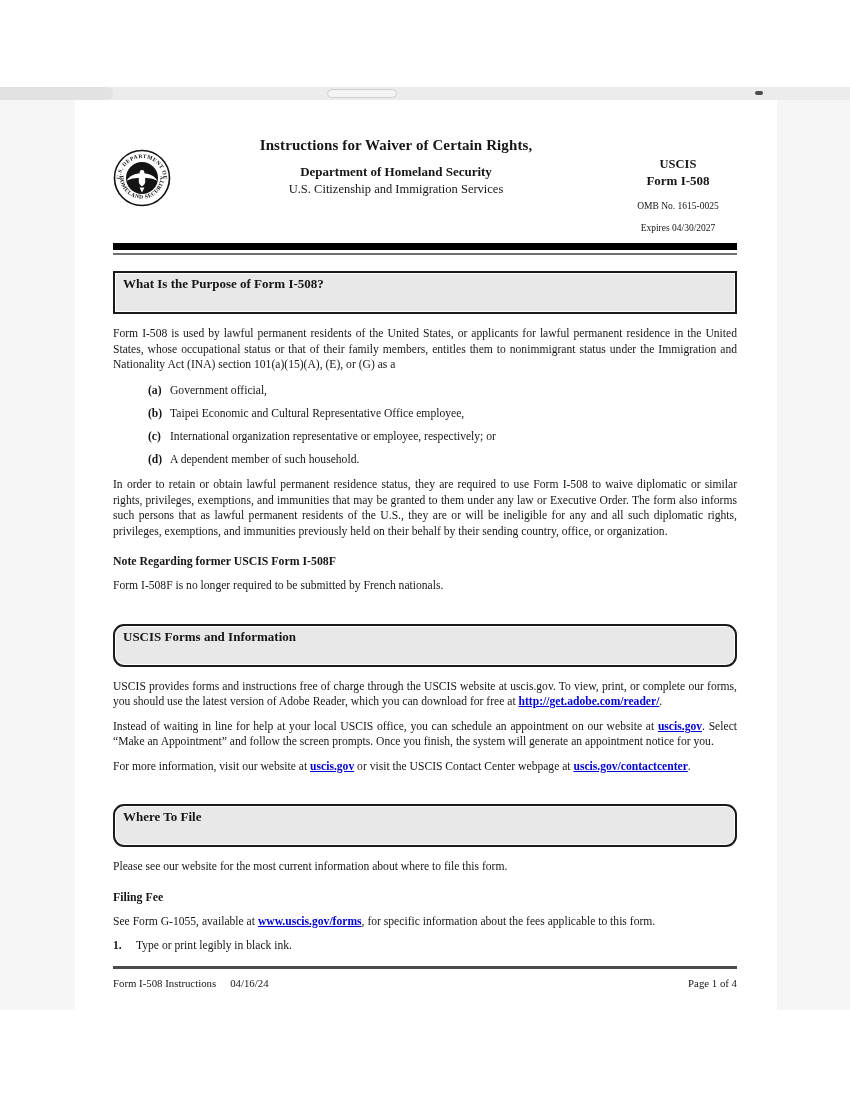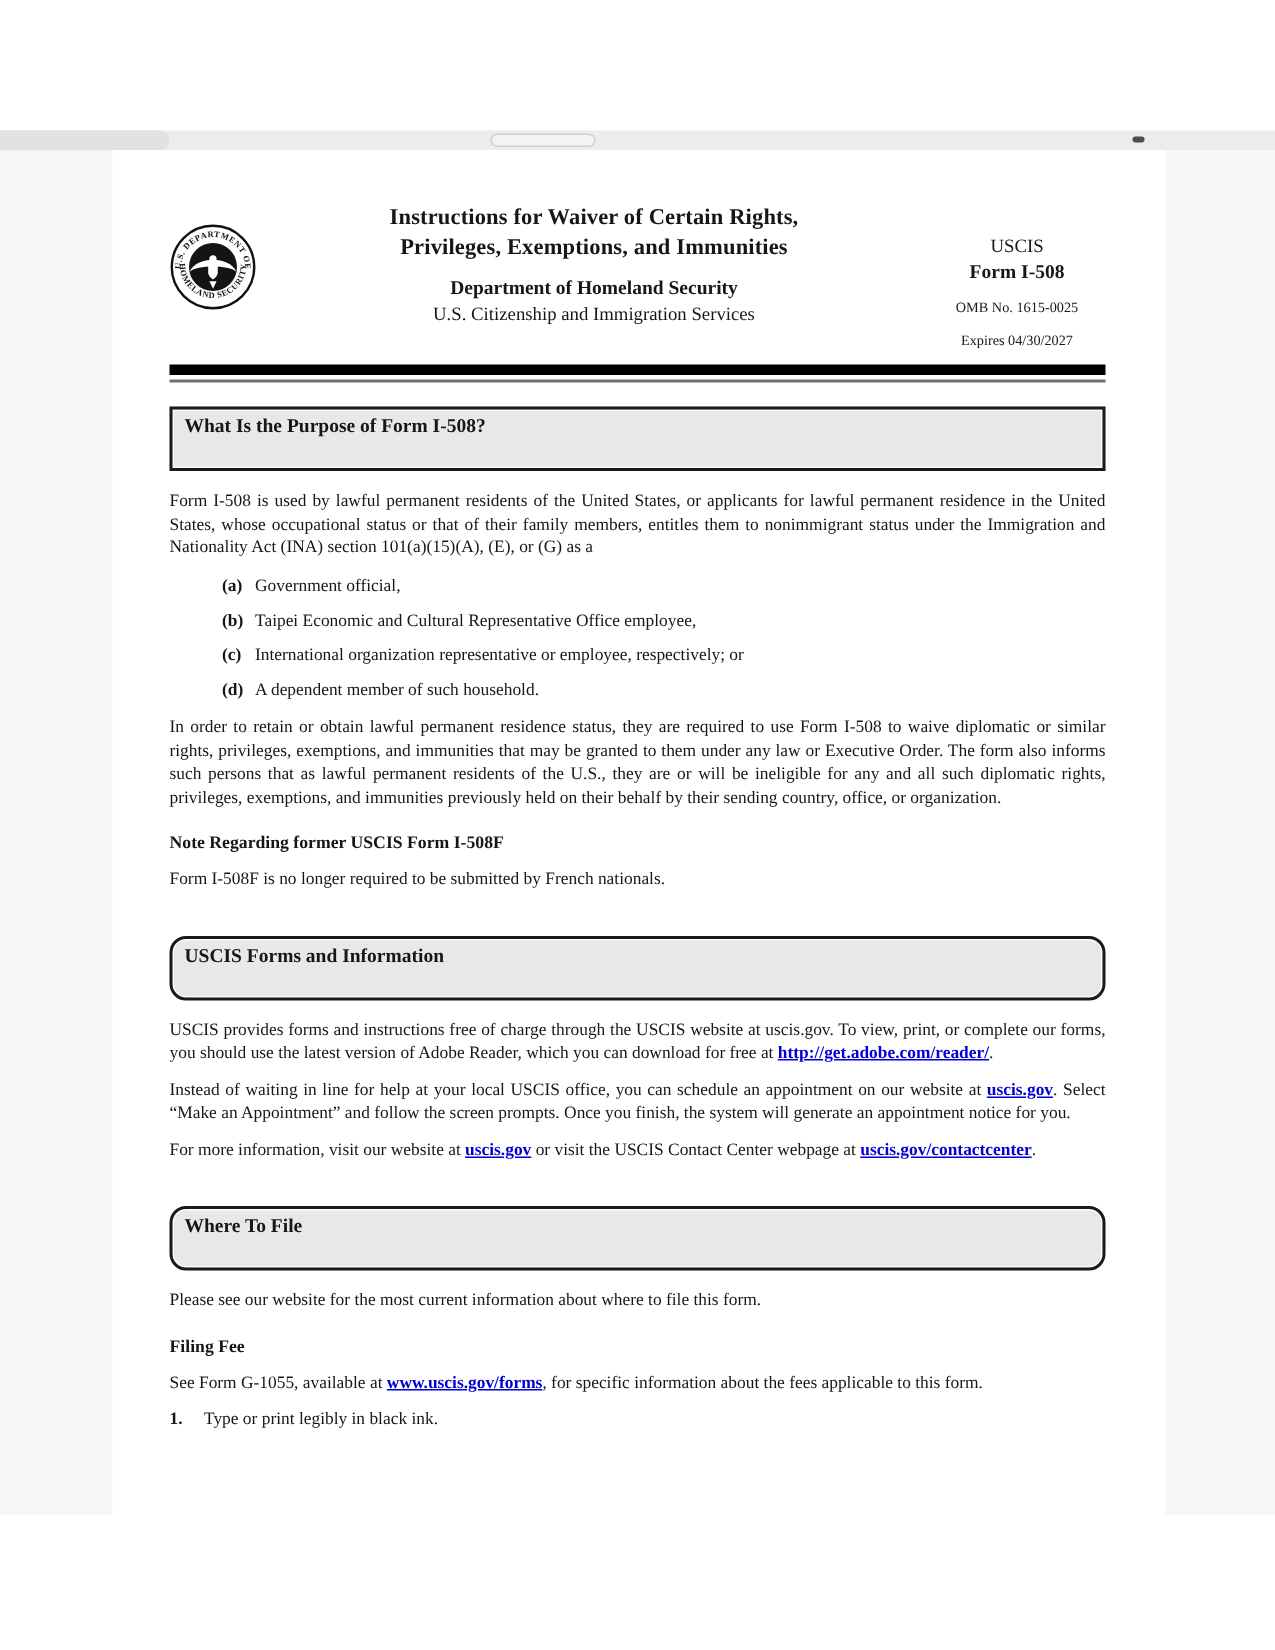--- a/index.html
+++ b/index.html
@@ -21,21 +21,21 @@
           padding:36px 40px 0 38px; }
 
   
   .hdr { display:flex; align-items:flex-start; }
   .hdr-seal { flex:0 0 60px; margin-top:13px; }
   .hdr-center { flex:1 1 auto; text-align:center; padding:0 6px; }
   .title { font-size:15px; font-weight:bold; line-height:1.32; letter-spacing:0.1px; }
   .agency-bold { font-size:13px; font-weight:bold; margin-top:8px; }
   .agency-sub { font-size:12.5px; margin-top:2px; }
   .hdr-right { flex:0 0 118px; text-align:center; margin-top:21px; }
-  .fr-agency { font-size:12.5px; font-weight:normal; }
+  .fr-agency { font-size:12.5px; font-weight:bold; }
   .fr-number { font-size:13px; font-weight:bold; margin-top:1px; }
   .fr-omb, .fr-exp { font-size:9.5px; margin-top:12px; }
 
   .rule-thick { height:7px; background:#000; margin-top:10px; }
   .rule-thin  { height:2px; background:#6e6e6e; margin-top:3px; }
 
   
   .secbox { margin-top:16px; margin-bottom:12px; border:2px solid #1a1a1a; background:#e8e8e8;
             box-shadow:inset 0 0 0 1px #fdfdfd; padding:3px 8px 20px 8px;
             font-size:13px; font-weight:bold; }
@@ -93,21 +93,20 @@
           <g>
             <path d="M13.5,32 C18,21.5 40,21.5 44.5,32 C39.5,27.5 18.5,27.5 13.5,32 Z" fill="#ffffff"></path>
             <circle cx="29" cy="23.5" r="2.4" fill="#ffffff"></circle>
             <path d="M25.8,27.5 h6.4 v5.2 c0,2.8 -3.2,4.6 -3.2,4.6 c0,0 -3.2,-1.8 -3.2,-4.6 Z" fill="#ffffff"></path>
             <path d="M26.6,38.5 L29,43.5 L31.4,38.5 Z" fill="#ffffff"></path>
           </g>
         </svg>
       </div>
       <div class="hdr-center">
         <div class="title">Instructions for Waiver of Certain Rights,</div>
-        <div class="title">Privileges, Exemptions, and Immunities</div>
         <div class="agency-bold">Department of Homeland Security</div>
         <div class="agency-sub">U.S. Citizenship and Immigration Services</div>
       </div>
       <div class="hdr-right">
         <div class="fr-agency">USCIS</div>
         <div class="fr-number">Form I-508</div>
         <div class="fr-omb">OMB No. 1615-0025</div>
         <div class="fr-exp">Expires 04/30/2027</div>
       </div>
     </div>
@@ -146,15 +145,24 @@
 
     <div class="secbox gap-lg">Where To File</div>
     <p class="para no-just">Please see our website for the most current information about where to file this form.</p>
     <div class="subhead">Filing Fee</div>
     <p class="para no-just"><span>See Form G-1055, available at </span><a class="doclink" href="#">www.uscis.gov/forms</a><span>, for specific information about the fees applicable to this form.</span></p>
     <div class="num-item">
       <span class="num-lab">1.</span>
       <span class="num-txt">Type or print legibly in black ink.</span>
     </div>
 
+    <div class="footer">
+      <div class="footer-rule"></div>
+      <div class="footer-row">
+        <div class="footer-left">
+          <span>Form I-508 Instructions</span><span class="date">04/16/24</span>
+        </div>
+        <div class="footer-right">Page 1 of 4</div>
+      </div>
+    </div>
 
   </div>
 </div>
 
 </body></html>

